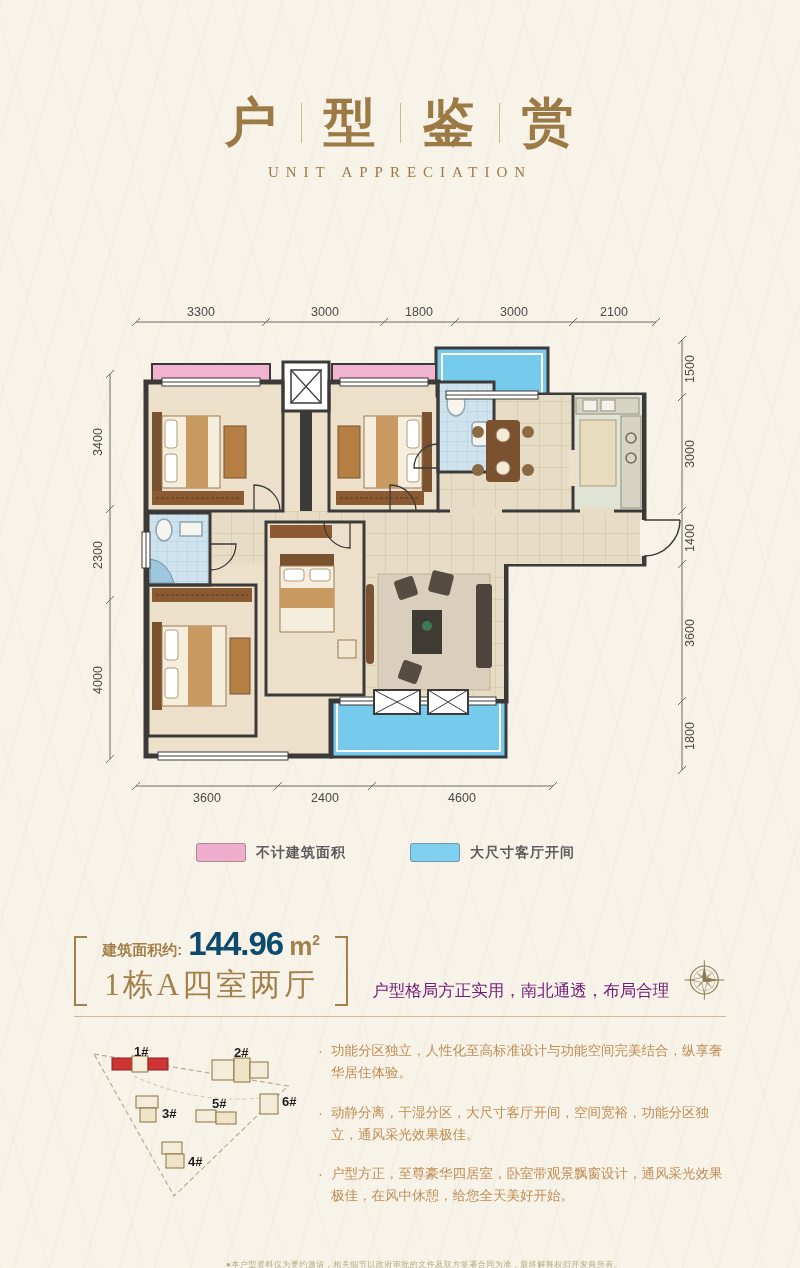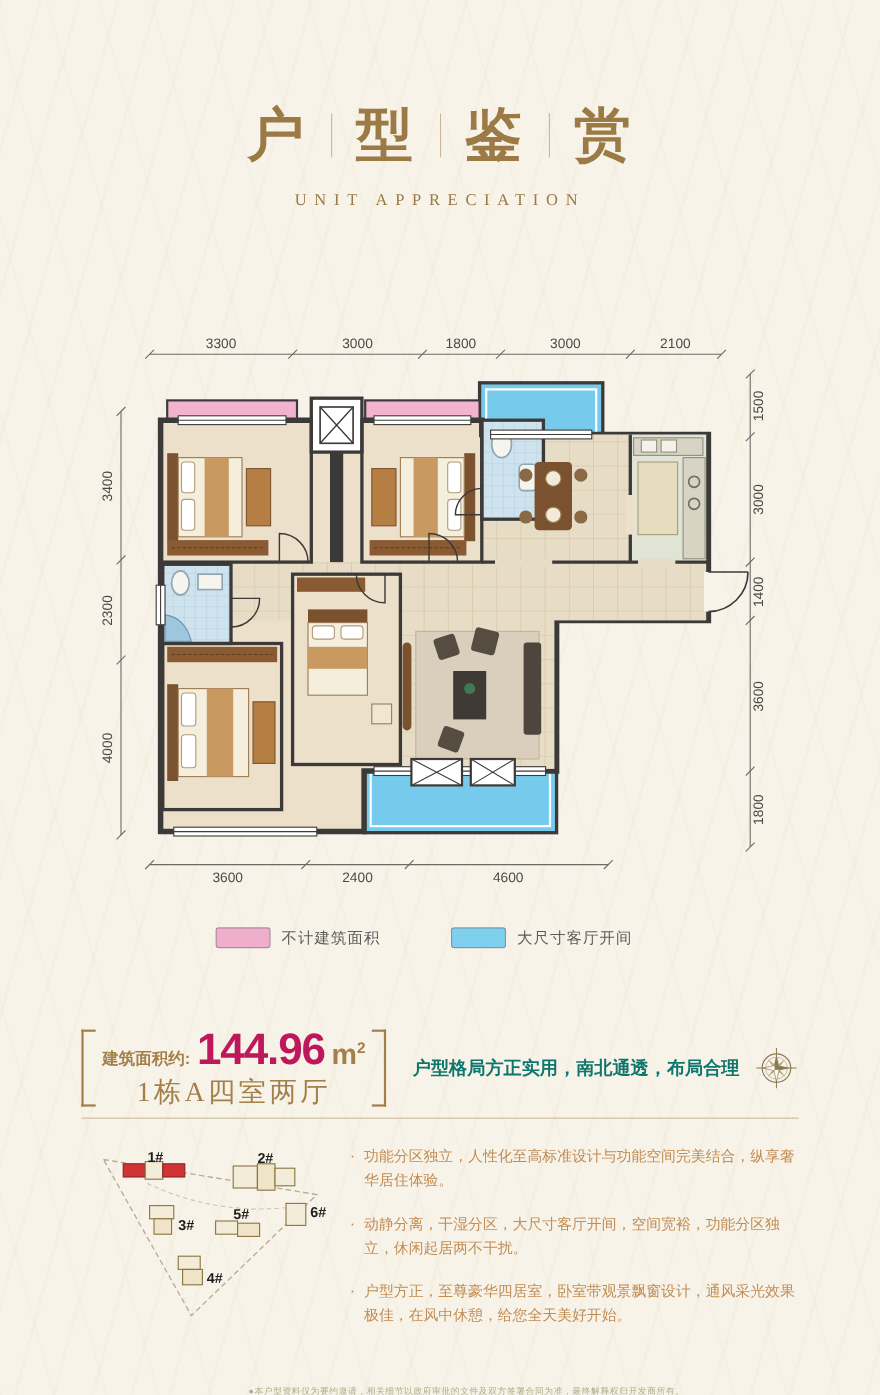--- a/index.html
+++ b/index.html
@@ -12,44 +12,44 @@
     font-family:"Liberation Sans",sans-serif;
     color:#9b7a45;
   }
   .abs{position:absolute;}
 
   
   .hdr{top:88px;left:0;width:800px;text-align:center;}
   .hdr-row{display:flex;justify-content:center;align-items:center;gap:22px;}
   .hchar{font-family:"Liberation Serif",serif;font-size:52px;font-weight:bold;color:#9b7a45;letter-spacing:2px;}
   .tsep{width:1px;height:40px;background:#cbb98f;}
-  .hsub{margin-top:16px;font-size:15px;letter-spacing:7px;color:#9b7a45;font-family:"Liberation Serif",serif;}
+  .hsub{margin-top:6px;font-size:15px;letter-spacing:7px;color:#9b7a45;font-family:"Liberation Serif",serif;}
 
   
   .plan{top:292px;left:78px;}
 
   
-  .legend{top:843px;left:196px;display:flex;gap:64px;align-items:flex-start;}
+  .legend{top:843px;left:196px;display:flex;gap:64px;align-items:flex-start;font-weight:bold;}
   .leg-item{display:flex;align-items:center;gap:10px;}
   .leg-sw{width:48px;height:17px;border-radius:3px;border:1px solid rgba(90,90,90,.45);}
   .leg-lab{font-size:14px;color:#5d5d5d;letter-spacing:1px;}
 
   
-  .strip{top:936px;left:74px;width:652px;height:70px;display:flex;align-items:center;}
+  .strip{top:936px;left:74px;width:652px;height:70px;display:flex;align-items:flex-end;}
   .bracket{width:11px;height:66px;flex:0 0 auto;}
   .bk-l{border-left:2px solid #a3804a;border-top:2px solid #a3804a;border-bottom:2px solid #a3804a;}
   .bk-r{border-right:2px solid #a3804a;border-top:2px solid #a3804a;border-bottom:2px solid #a3804a;}
   .area-block{width:288px;text-align:center;padding:0 6px;}
   .area-line1{display:flex;align-items:baseline;justify-content:center;gap:6px;white-space:nowrap;}
   .area-label{font-size:15px;font-weight:bold;color:#a3804a;}
-  .area-value{font-size:40px;font-weight:bold;color:#be185d;line-height:1;letter-spacing:-1px;}
+  .area-value{font-size:33px;font-weight:bold;color:#0c4a6e;line-height:1;letter-spacing:-1px;}
   .area-unit{font-size:26px;font-weight:bold;color:#a3804a;}
   .area-sup{font-size:14px;font-weight:bold;color:#a3804a;vertical-align:super;}
-  .area-line2{font-family:"Liberation Serif",serif;font-size:25px;color:#a3804a;letter-spacing:3px;margin-top:2px;}
-  .desc-block{margin-left:24px;line-height:1.85;font-size:16.5px;font-weight:bold;color:#0f766e;white-space:nowrap;}
+  .area-line2{font-family:"Liberation Serif",serif;font-size:31px;color:#a3804a;letter-spacing:3px;margin-top:2px;}
+  .desc-block{margin-left:24px;line-height:1.85;font-size:16.5px;font-weight:normal;color:#701a75;white-space:nowrap;}
   .compass{margin-left:14px;}
 
   .gold-hr{top:1016px;left:74px;width:652px;height:1px;background:#cdbb95;}
 
   
   .siteplan{top:1046px;left:74px;}
   .bullets{top:1040px;left:318px;width:412px;}
   .bullet{display:flex;gap:8px;font-size:13.5px;line-height:1.65;color:#c08d54;margin-bottom:17px;}
   .bdot{flex:0 0 auto;font-size:15px;line-height:1.5;color:#c08d54;}
   .footnote{top:1230px;left:226px;font-size:8px;color:#aeae83;letter-spacing:.5px;margin-top:29px;}
@@ -366,21 +366,21 @@
   </g>
 </svg>
 
 <div class="abs bullets">
   <div class="bullet">
     <span class="bdot">·</span>
     <span>功能分区独立，人性化至高标准设计与功能空间完美结合，纵享奢华居住体验。</span>
   </div>
   <div class="bullet">
     <span class="bdot">·</span>
-    <span>动静分离，干湿分区，大尺寸客厅开间，空间宽裕，功能分区独立，休闲起居两不干扰。</span>
+    <span>动静分离，干湿分区，大尺寸客厅开间，空间宽裕，功能分区独立，通风采光效果极佳。</span>
   </div>
   <div class="bullet">
     <span class="bdot">·</span>
     <span>户型方正，至尊豪华四居室，卧室带观景飘窗设计，通风采光效果极佳，在风中休憩，给您全天美好开始。</span>
   </div>
 </div>
 
 <div class="abs footnote">●本户型资料仅为要约邀请，相关细节以政府审批的文件及双方签署合同为准，最终解释权归开发商所有。</div>
 
 </body></html>

